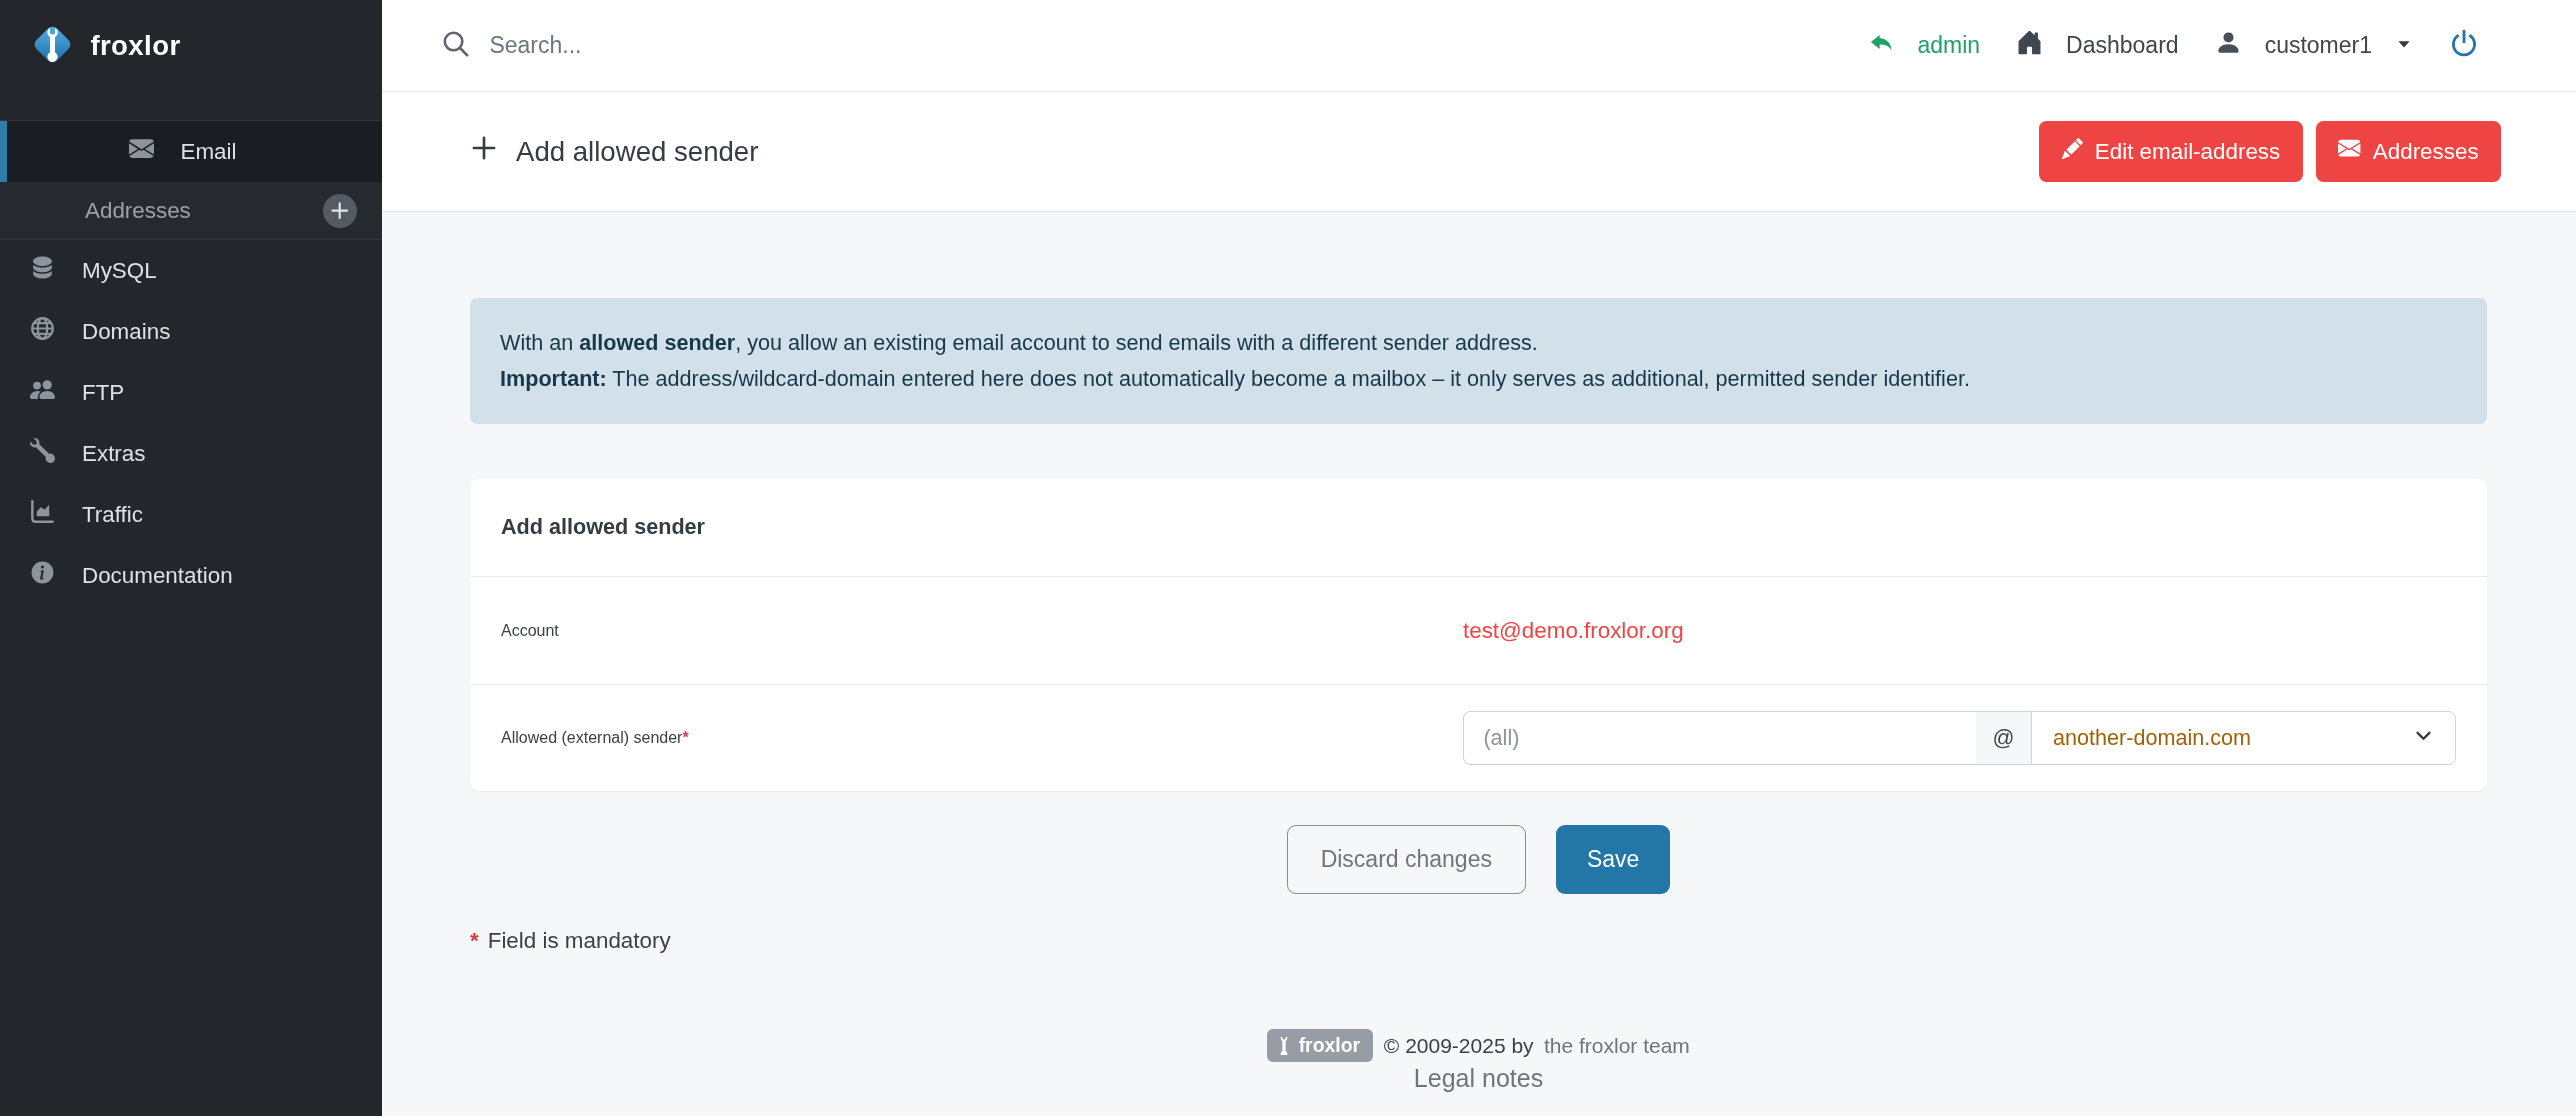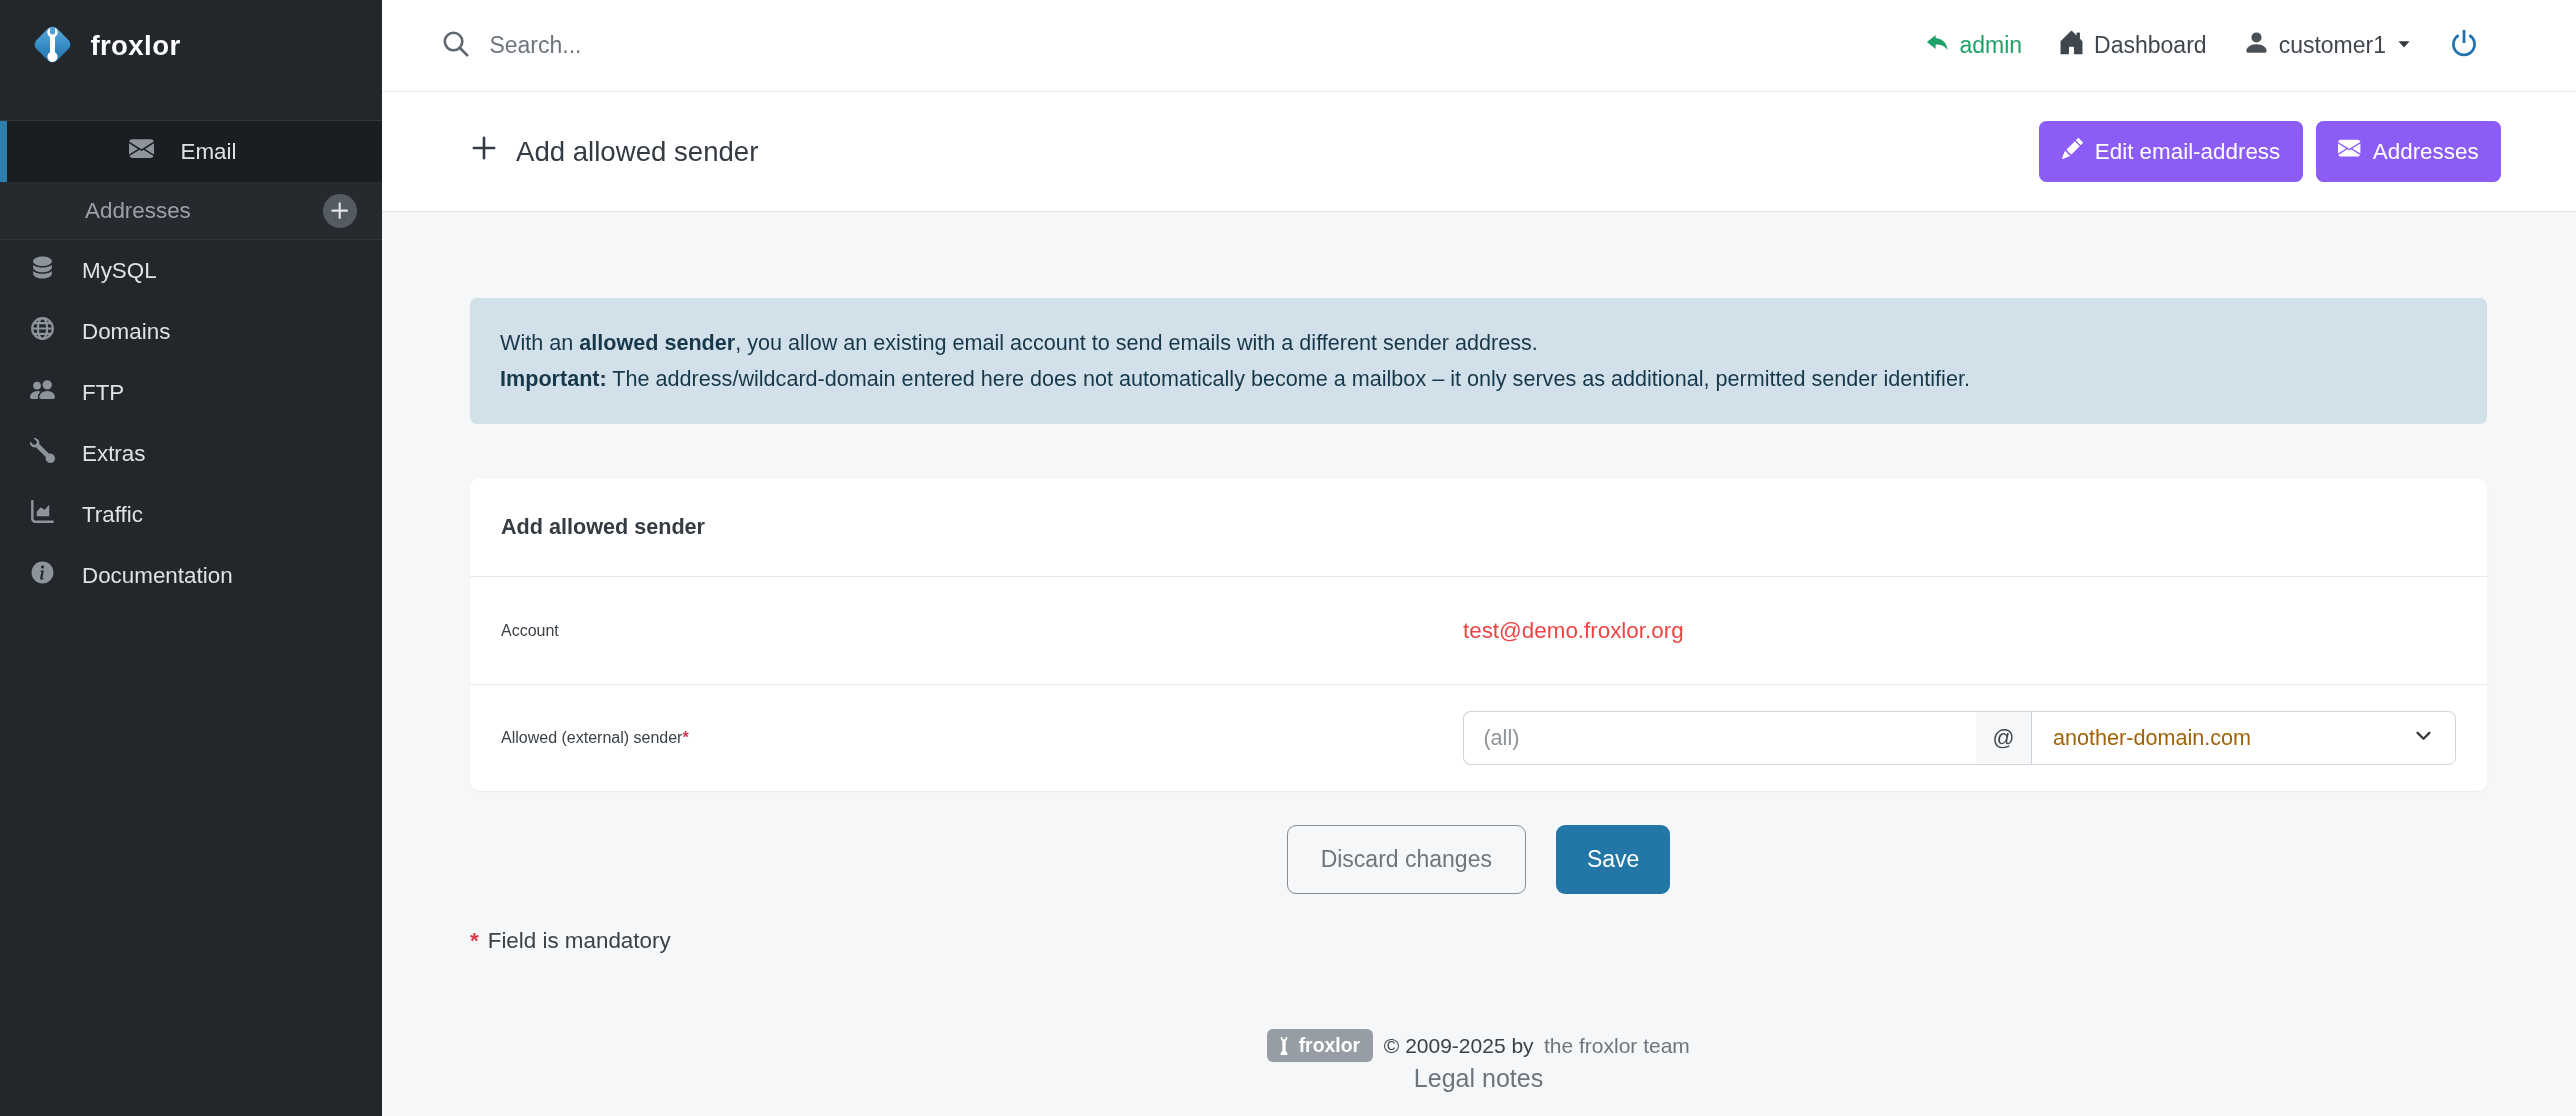--- a/index.html
+++ b/index.html
@@ -29,29 +29,29 @@
   
   .main { flex:1; display:flex; flex-direction:column; height:100%; }
 
   .topbar { height:92px; background:#ffffff; border-bottom:0.7px solid #e3e7eb;
             display:flex; align-items:center; padding:0 97px 0 60px; }
   .search { display:flex; align-items:center; gap:19.4px; }
   .search input { border:none; outline:none; font-size:23px; color:#6c757d; width:417px;
                   font-family:"Liberation Sans", sans-serif; background:transparent; }
   .search input::placeholder { color:#6c757d; opacity:1; }
   .topbar-right { margin-left:auto; display:flex; align-items:center; gap:36px; font-size:23px; }
-  .tb-link { display:flex; align-items:center; gap:9px; cursor:pointer; text-decoration:none; }
+  .tb-link { display:flex; align-items:center; gap:23px; cursor:pointer; text-decoration:none; }
   .tb-admin { color:#1fa268; }
   .tb-dark { color:#3f464d; }
 
   .pageheader { height:120px; background:#ffffff; border-bottom:0.7px solid #dfe3e7;
                 display:flex; align-items:center; padding:0 75px 0 88px; }
   .page-title { display:flex; align-items:center; gap:18px; font-size:27.6px; color:#343b42; }
   .header-actions { margin-left:auto; display:flex; gap:13.4px; }
-  .btn-secondary { display:flex; align-items:center; gap:12px; background:#8b5cf6; color:#ffffff;
+  .btn-secondary { display:flex; align-items:center; gap:12px; background:#ef4444; color:#ffffff;
                    border:none; border-radius:7.5px; height:61px; padding:0 22.4px;
                    font-size:22.4px; font-family:"Liberation Sans", sans-serif; cursor:pointer; }
 
   .content { flex:1; padding:86px 89px 0 88px; background:#f5f7f9; }
 
   .alert { background:#d2e0e9; color:#17384a; border-radius:7px;
            padding:27px 30px; font-size:21.6px; line-height:36px; margin-bottom:54px; }
   .alert b { font-weight:bold; }
 
   .card { background:#ffffff; border-radius:9px; box-shadow:0 0.7px 2.2px rgba(0,0,0,.05); }

